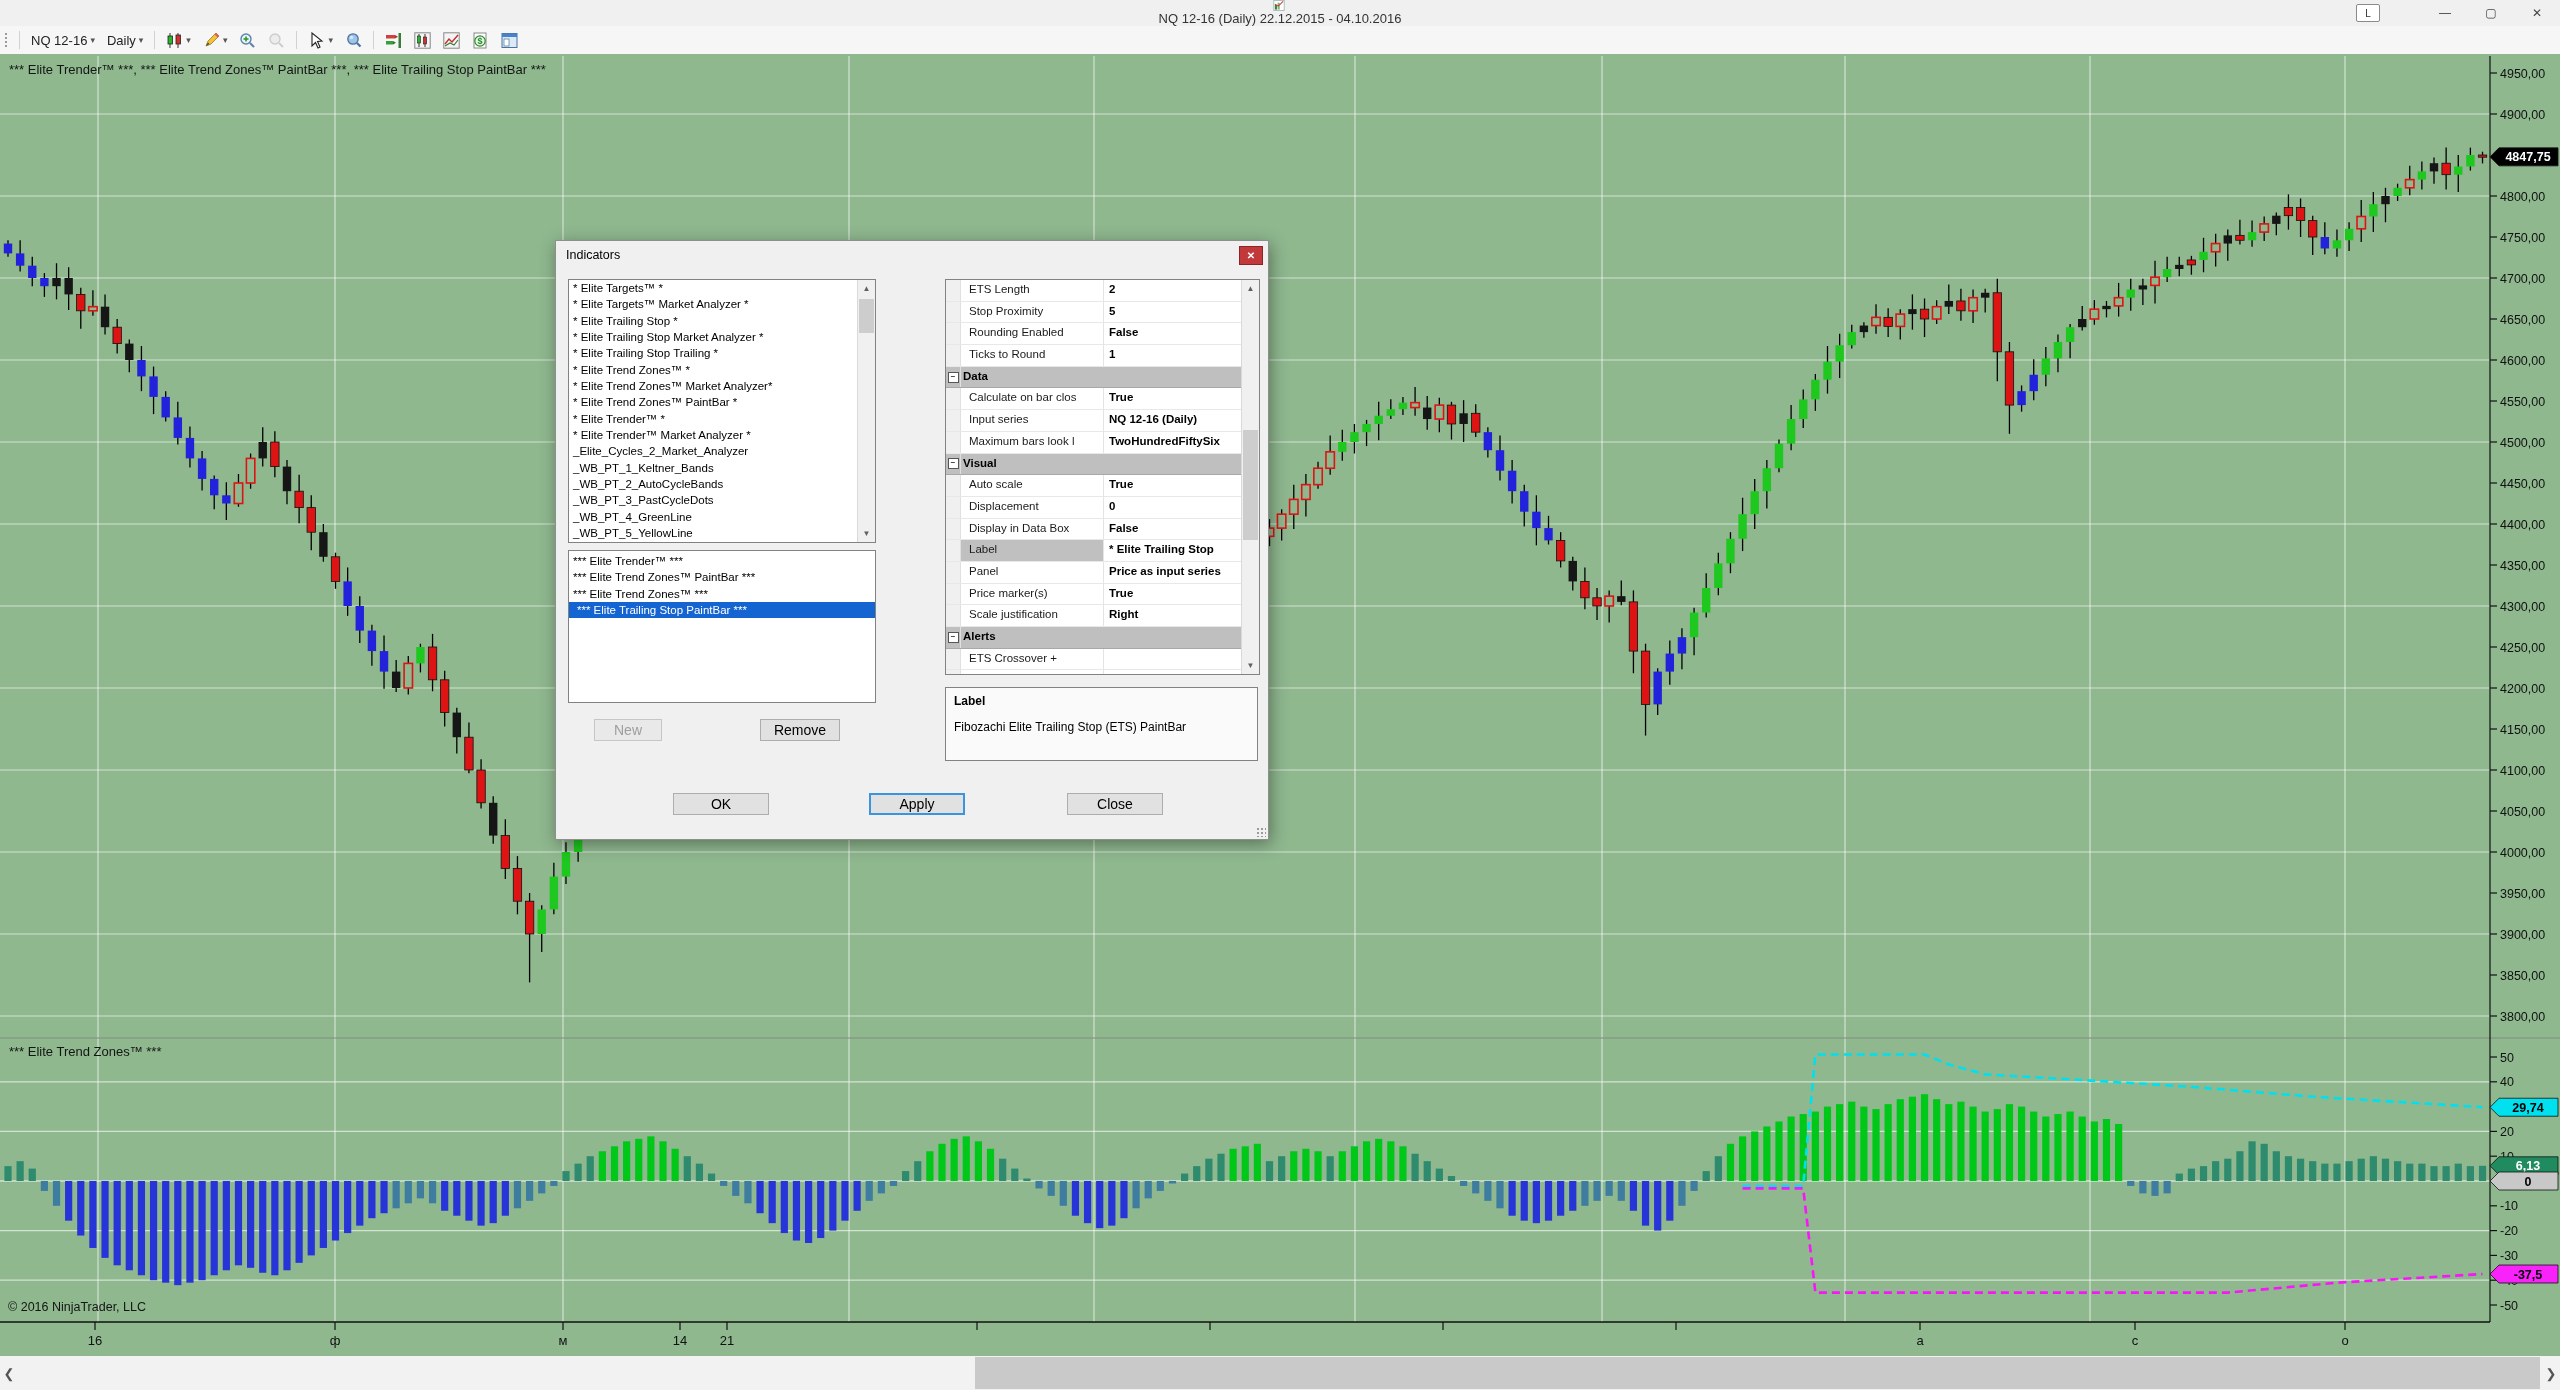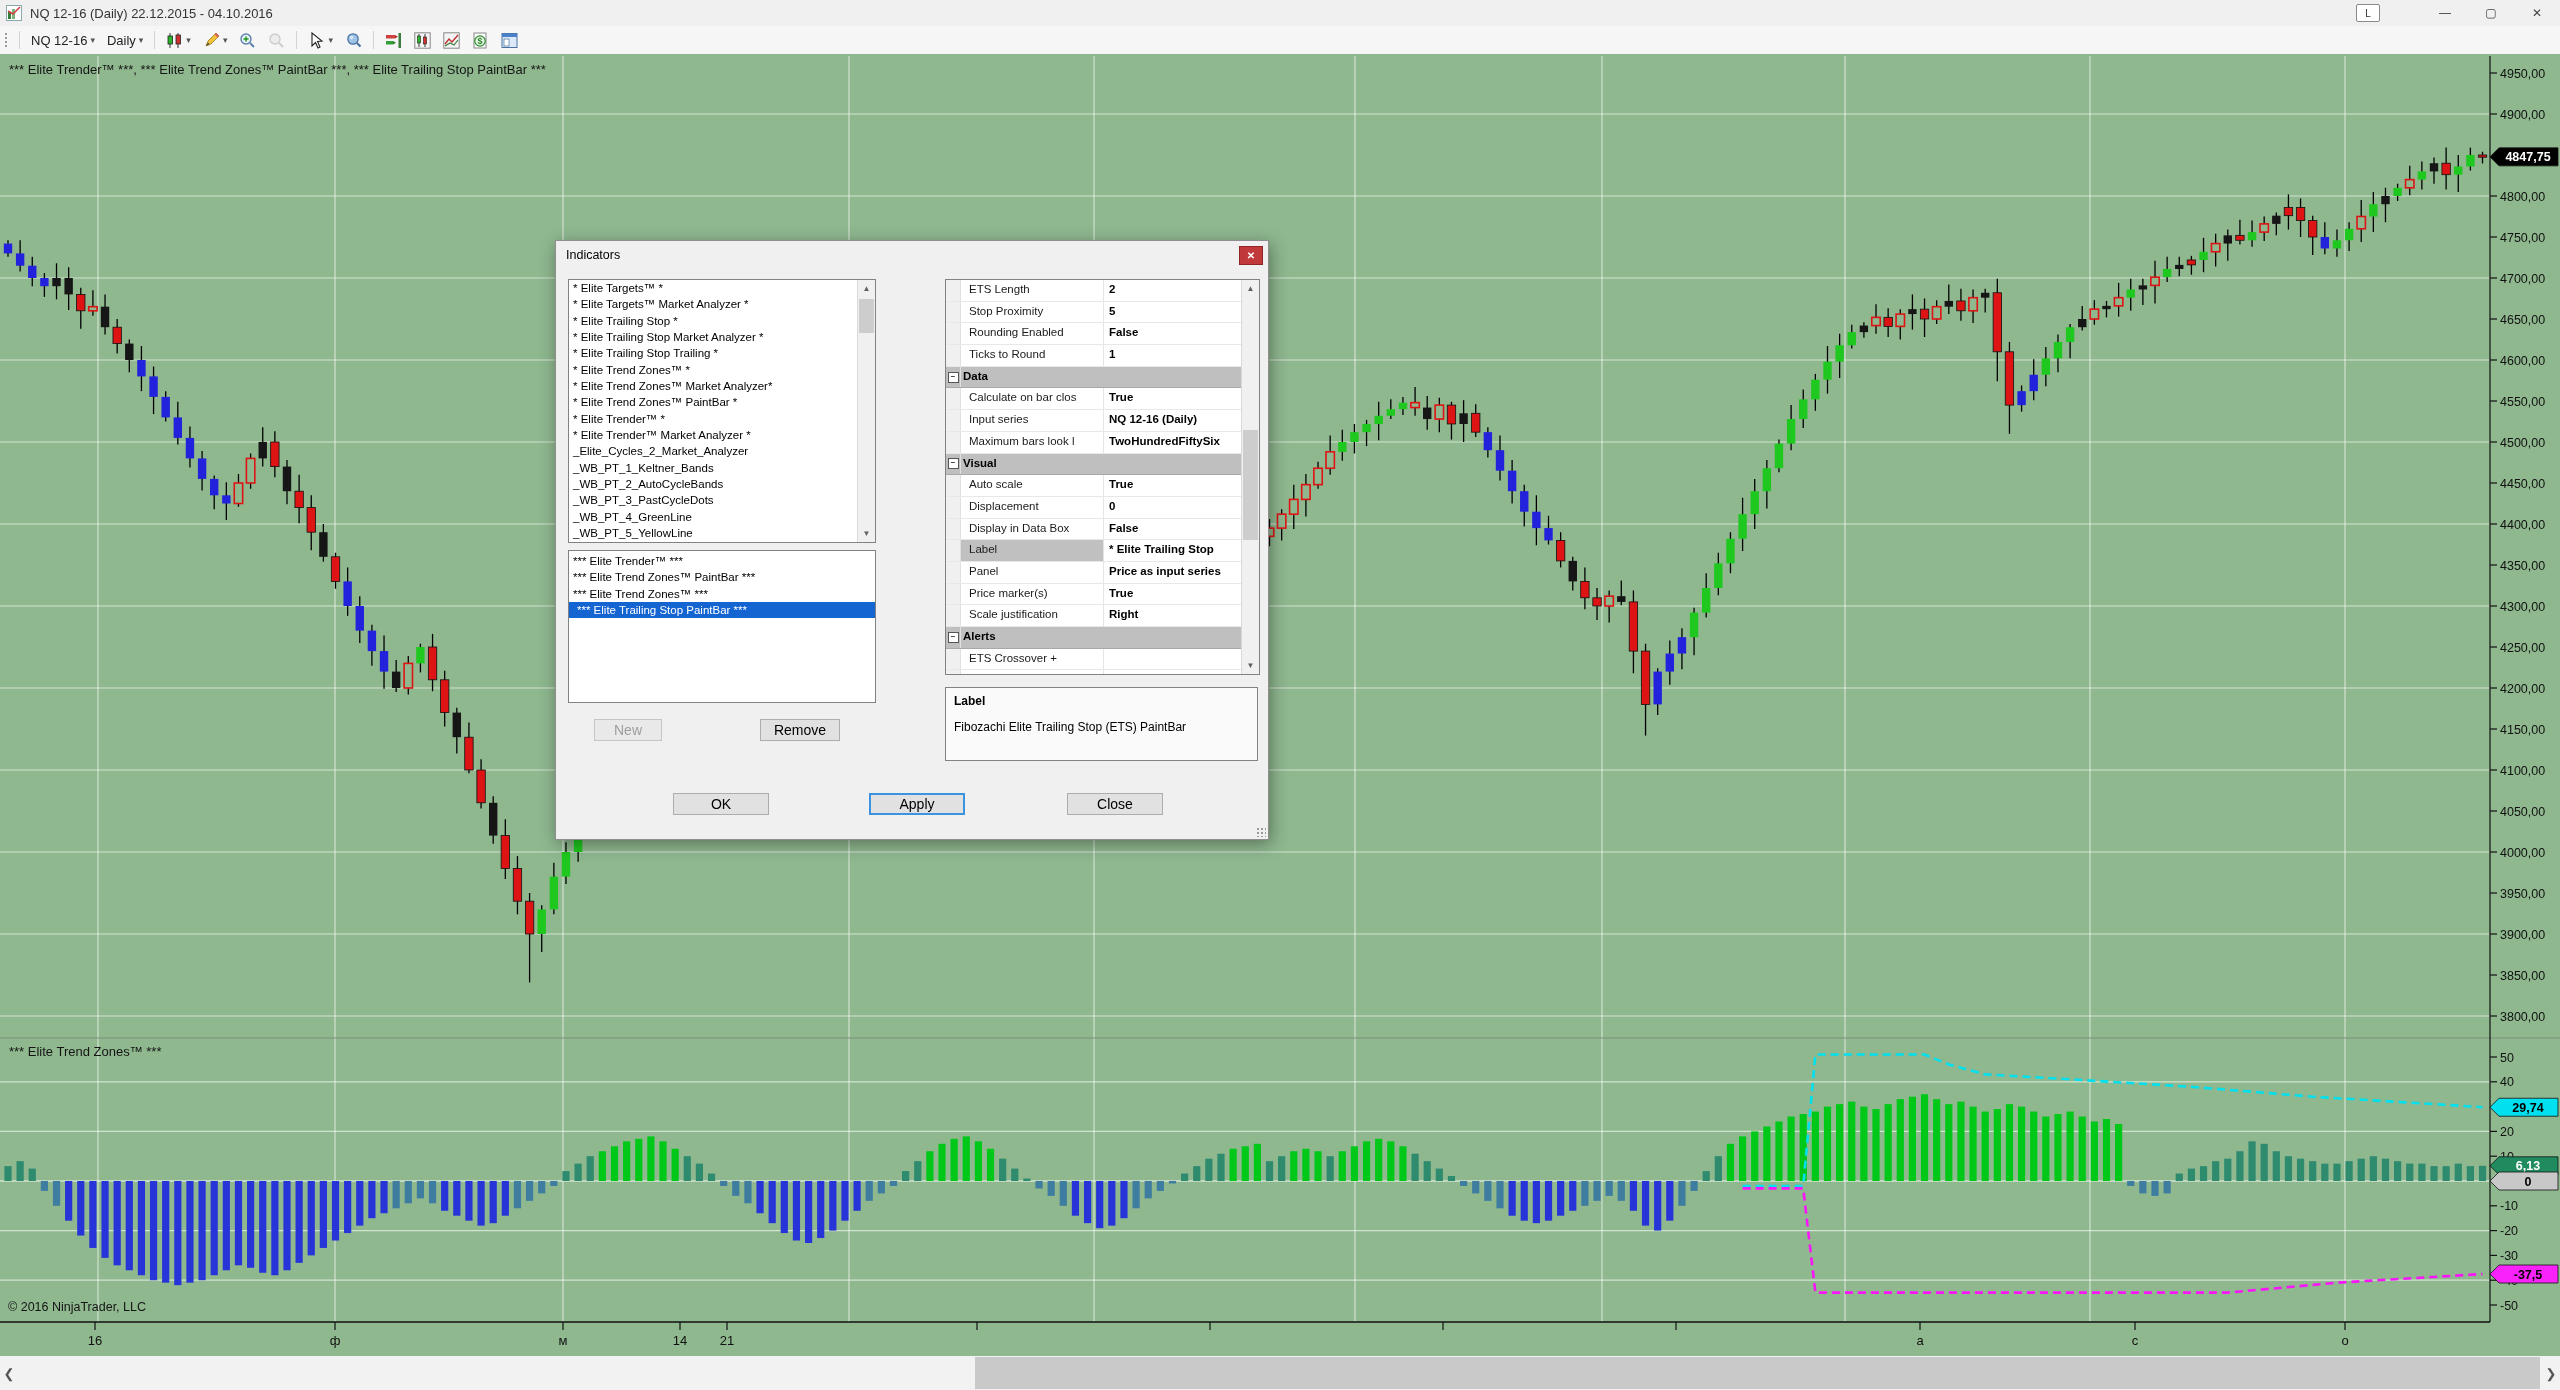--- a/index.html
+++ b/index.html
@@ -1,20 +1,20 @@
 <!DOCTYPE html>
 <html><head>
 <meta charset="utf-8">
 <style>
   html,body{margin:0;padding:0;background:#444;}
   #app{position:relative;width:2560px;height:1390px;overflow:hidden;background:#8FB88F;
        font-family:"Liberation Sans",sans-serif;-webkit-font-smoothing:antialiased;}
   
   #title-bar{position:absolute;left:0;top:0;width:2560px;height:26px;background:#F0F0F0;
-             border-bottom:1px solid #E2E2E2;display:flex;align-items:center;}
+             border-bottom:1px solid #E2E2E2;display:flex;align-items:center;flex-direction:column;}
   #title-bar .app-ico{width:16px;height:16px;margin:0 8px 0 6px;}
   #title-bar .ttl{font-size:13px;color:#333;}
   .win-controls{position:absolute;right:0;top:0;height:26px;display:flex;align-items:center;}
   .win-btn{width:46px;height:25px;display:flex;align-items:center;justify-content:center;
            color:#444;font-size:12px;cursor:default;}
   .link-box{width:22px;height:16px;border:1px solid #8a8a8a;border-radius:2px;display:flex;
             align-items:center;justify-content:center;font-size:10px;color:#333;margin-right:42px;background:#fff;}
   
   #toolbar{position:absolute;left:0;top:26px;width:2560px;height:28px;background:#F6F6F6;
            border-bottom:1px solid #D8D8D8;display:flex;align-items:center;}

